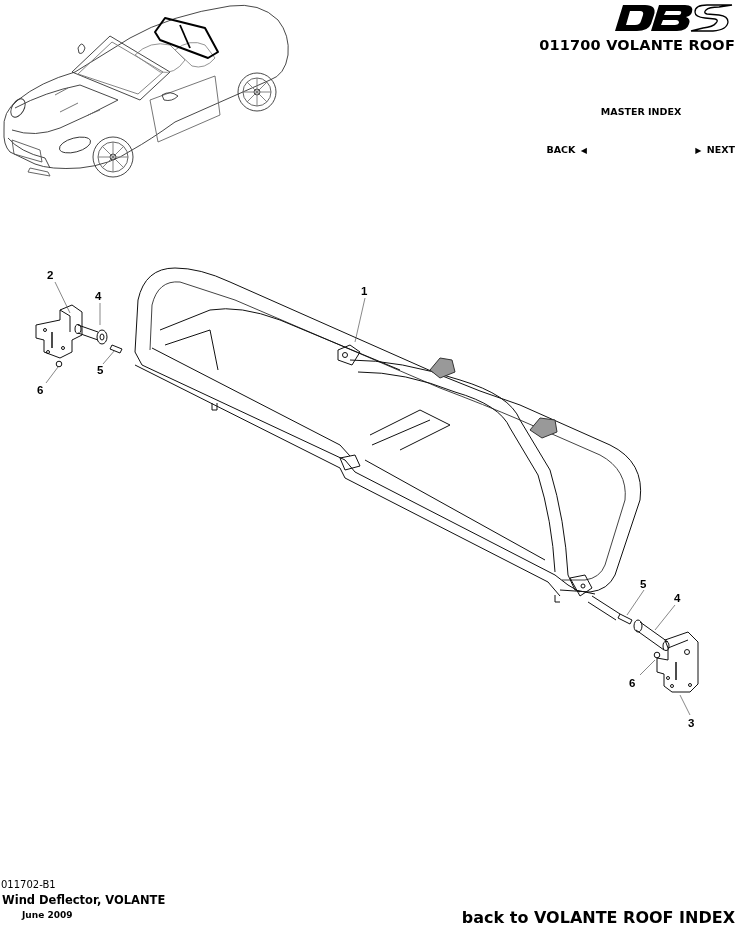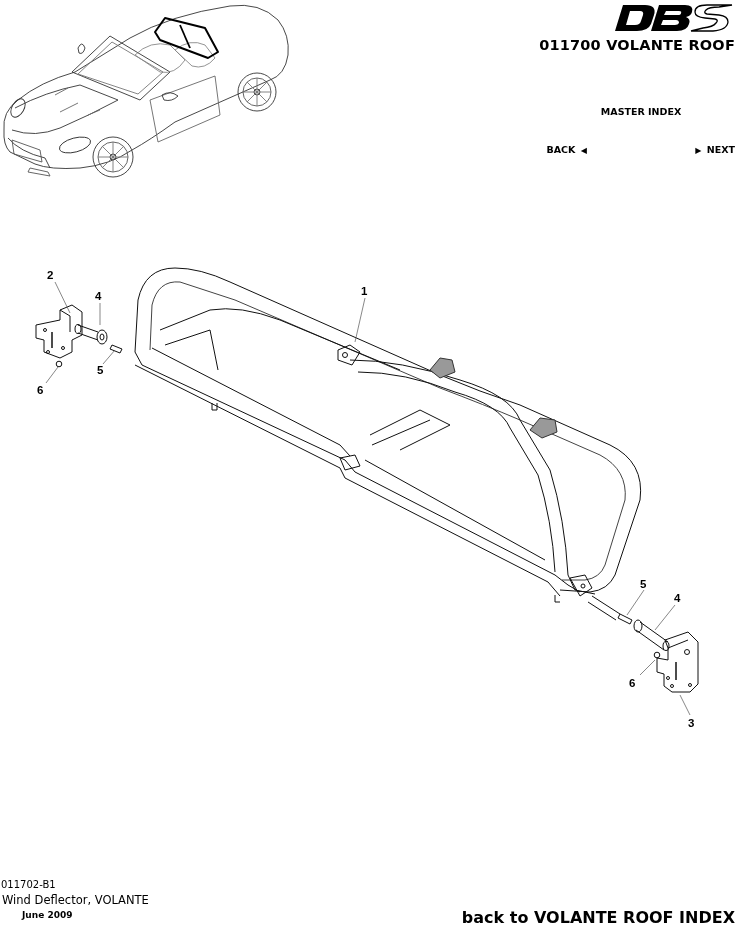--- a/index.html
+++ b/index.html
@@ -9,21 +9,21 @@
   .logo { right: 4px; top: 2px; width: 118px; height: 32px; }
   .section-title { right: 2px; top: 37px; font-size: 14.5px; font-weight: bold; letter-spacing: 0.2px; white-space: nowrap; }
   .nav { right: 2px; top: 66px; font-size: 9.5px; font-weight: bold; white-space: nowrap; display: flex; gap: 0; }
   .nav span { cursor: pointer; margin-top: 40px; }
   .nav .gap { display: inline-block; width: 12px; }
   .tri { font-size: 8px; display: inline-block; margin: 0 2px; }
   .car { left: 0; top: 0; width: 300px; height: 190px; }
   .drawing { left: 0; top: 250px; width: 737px; height: 500px; }
   .callout { font-family: "Liberation Sans", sans-serif; font-weight: bold; font-size: 11.5px; }
   .footer-code { left: 1px; top: 879px; font-size: 10px; font-weight: normal; }
-  .footer-title { left: 2px; top: 893px; font-size: 11.5px; font-weight: normal; }
+  .footer-title { left: 2px; top: 893px; font-size: 11.5px; font-weight: bold; }
   .footer-date { left: 2px; top: 910px; font-size: 9px; font-weight: bold; padding-left: 20px; }
   .footer-link { right: 2px; top: 908px; font-size: 16px; font-weight: bold; white-space: nowrap; cursor: pointer; }
 </style>
 </head>
 <body>
 
 <div class="abs logo">
   <svg width="118" height="32" viewBox="0 0 118 32">
 
     <path d="M8 3 L30 3 Q42 3 39 13 L36 22 Q33 29 22 29 L0 29 Z M15 9 L11 23 L20 23 Q25 23 26 19 L28 13 Q29 9 25 9 Z" fill="#000" fill-rule="evenodd"></path>

